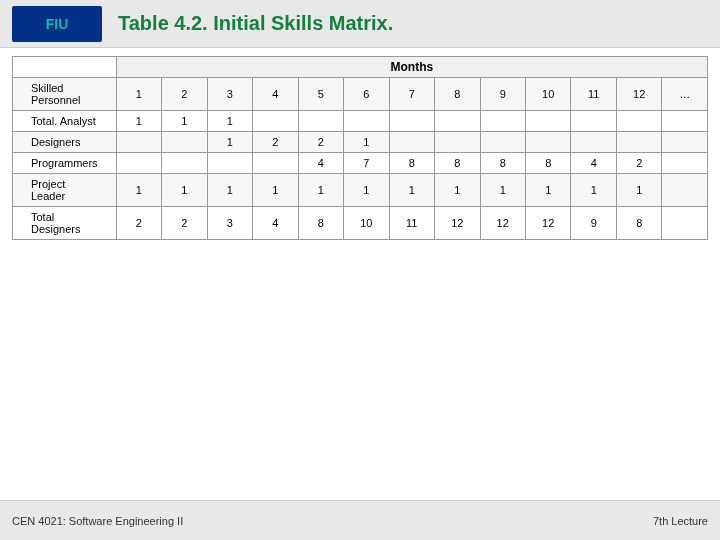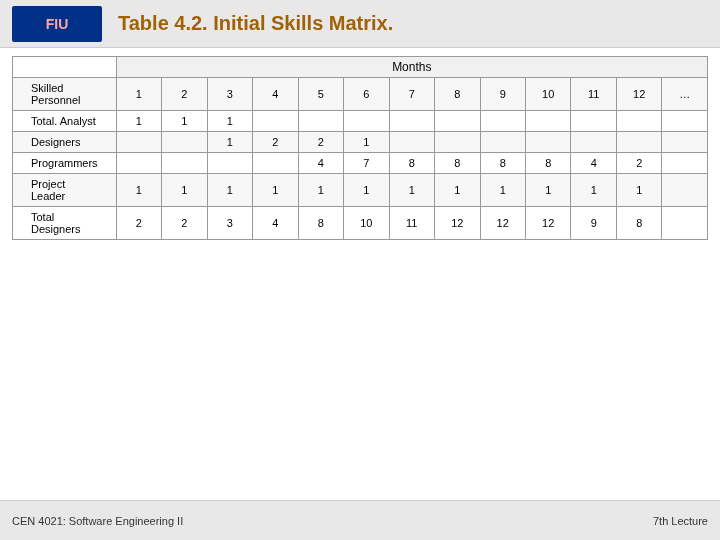--- a/index.html
+++ b/index.html
@@ -26,29 +26,29 @@
       align-items: center;
       margin-right: 16px;
     }
     .logo-box {
       width: 90px;
       height: 36px;
       background: #003087;
       display: flex;
       align-items: center;
       justify-content: center;
-      color: #fca5a5;
+      color: #14b8a6;
       font-weight: bold;
       font-size: 14px;
       border-radius: 2px;
     }
     .header-title {
       font-size: 20px;
       font-weight: bold;
-      color: #a16207;
+      color: #15803d;
     }
 
     
     .main {
       padding: 8px 12px;
       background: #fff;
     }
 
     
     .skills-table {
@@ -68,21 +68,21 @@
       font-weight: normal;
       width: 90px;
       min-width: 90px;
       padding: 4px 18px;
     }
     .months-header {
       background: #f0f0f0;
     }
     .month-span {
       background: #f0f0f0;
-      font-weight: normal;
+      font-weight: bold;
       font-size: 12px;
     }
     tr:nth-child(odd) td {
       background: #fff;
     }
     tr:nth-child(even) td {
       background: #f7f7f7;
     }
 
     

